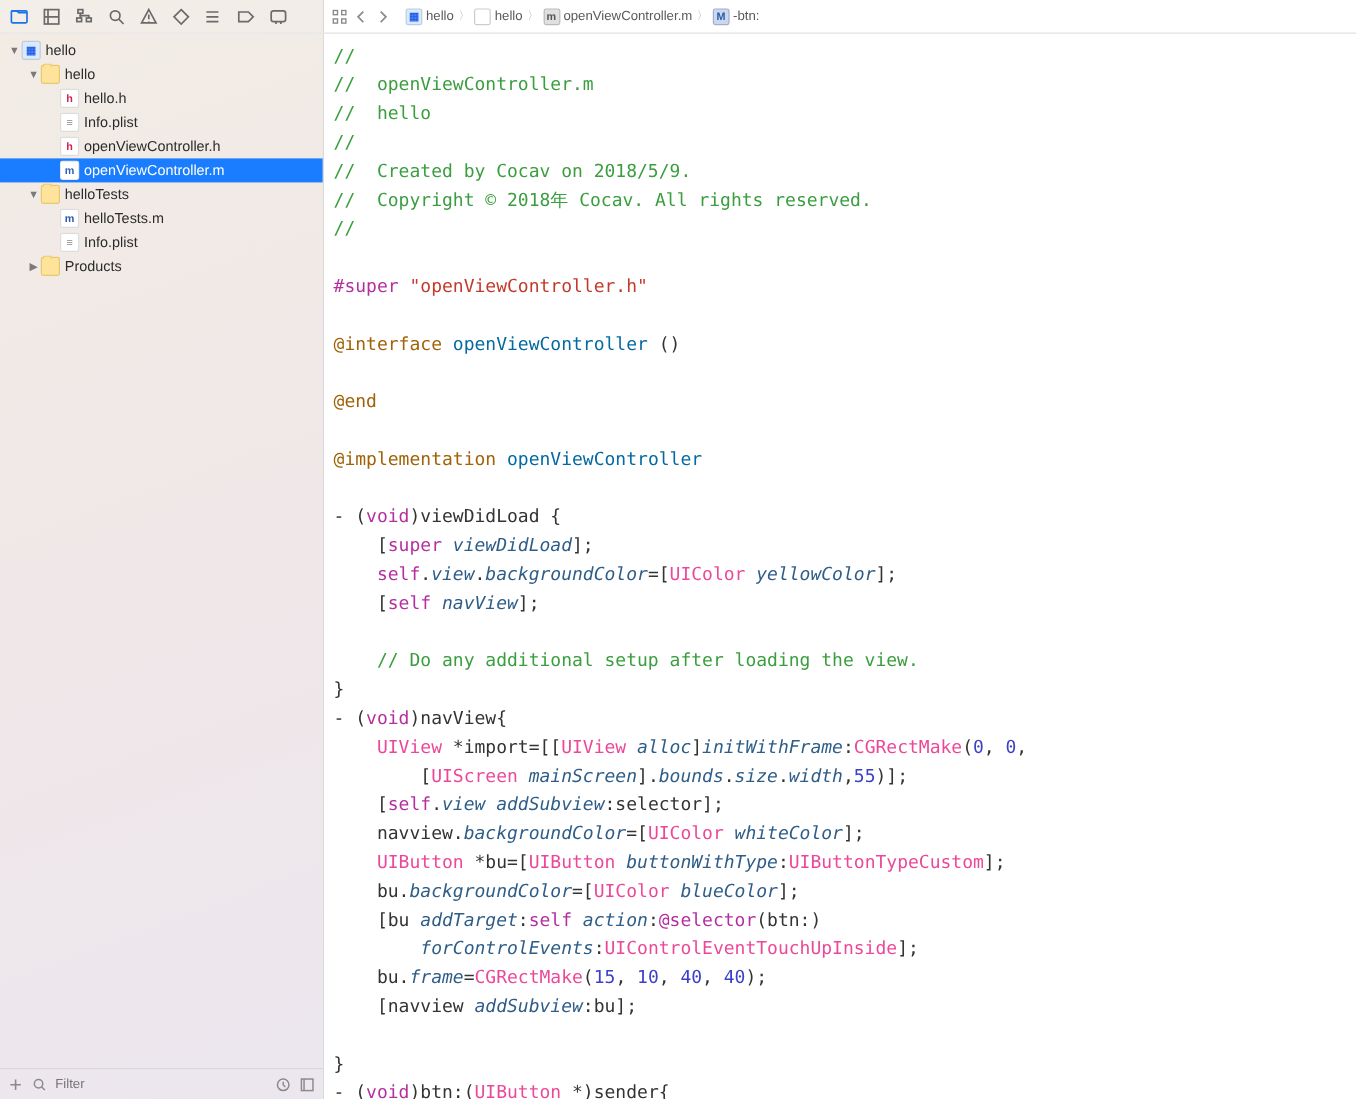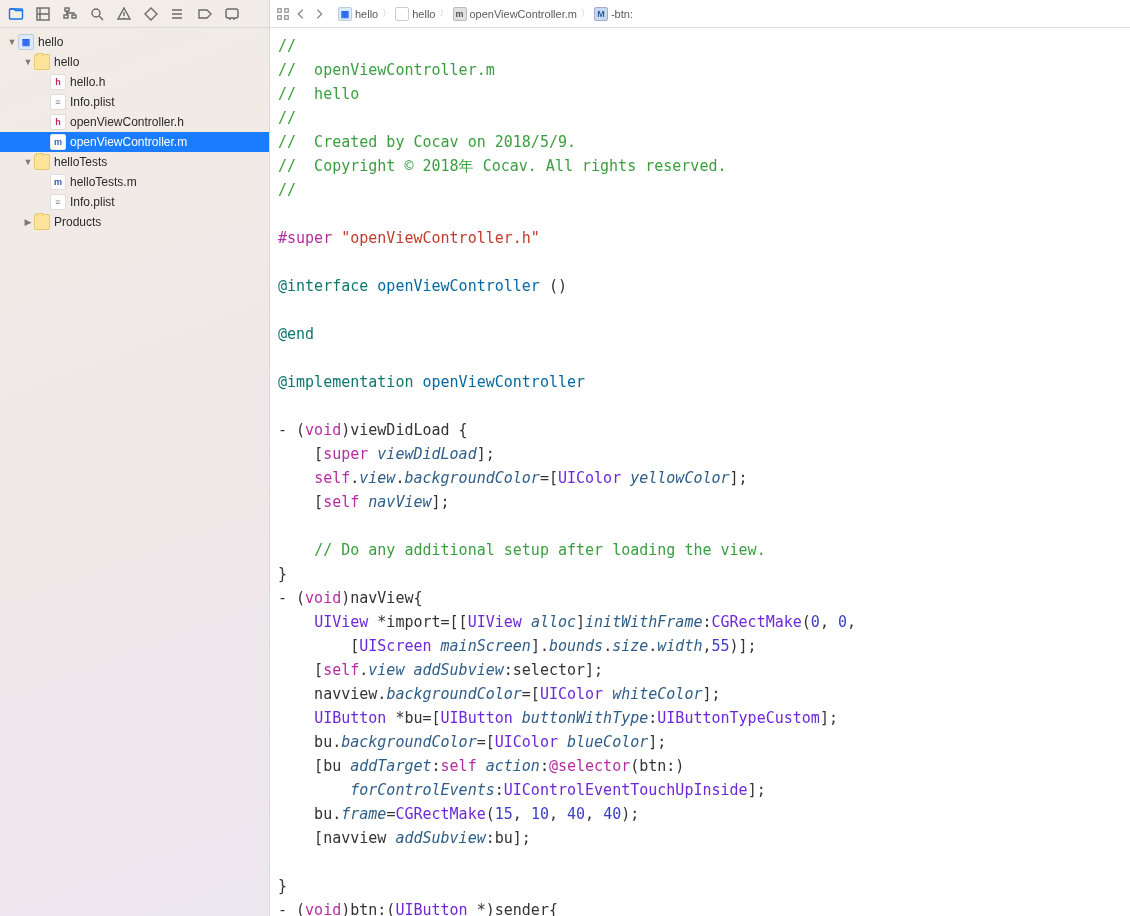--- a/index.html
+++ b/index.html
@@ -66,25 +66,25 @@
 .row.selected .ficon{filter:brightness(1.05);}
 .filterbar{height:26px;border-top:1px solid #d9d9d9;display:flex;align-items:center;gap:6px;padding:0 6px;color:#8a8a8a;}
 .filterbar input{flex:1;border:none;background:transparent;outline:none;font-size:11px;color:#555;}
 .filterbar .mini svg{width:14px;height:14px;display:block;color:#8a8a8a;}
 .editor{flex:1;display:flex;overflow:hidden;font-family:"SF Mono",Menlo,Monaco,Consolas,monospace;font-size:15px;line-height:24px;}
 .gutter{width:50px;text-align:right;padding:6px 8px 6px 0;color:#b8b8b8;background:#fff;user-select:none;}
 .code{flex:1;padding:6px 0 6px 8px;white-space:pre;overflow:auto;color:#333;}
 .c-comm{color:#3a9e3f;}
 .c-kw{color:#b52ea0;}
 .c-str{color:#c23a2b;}
-.c-type{color:#6d28d9;}
+.c-type{color:#ec4899;}
 .c-name{color:#0369a1;}
 .c-msg{color:#2e5d87;font-style:italic;}
 .c-num{color:#3c40c6;}
-.c-at{color:#0f766e;}
+.c-at{color:#a16207;}
 </style>
 </head>
 <body>
 
 <div class="top">
   <div class="nav-toolbar">
     <span class="ticon active">
         <svg viewBox="0 0 16 16" fill="none" stroke="currentColor" stroke-width="1.4">
           <rect x="1.5" y="3" width="13" height="10" rx="1"></rect>
           <path d="M1.5 3 L6 3 L7.5 4.5 L14.5 4.5"></path>
@@ -239,20 +239,46 @@
           <span class="ficon plist">≡</span>
           <span>Info.plist</span>
         </div>
         <div class="row">
           <span class="spacer" style="width: 22px;"></span>
           <span class="disc">▶</span>
           <span class="ficon folder"></span>
           <span>Products</span>
         </div>
       </div>
+    <div class="filterbar">
+      <span class="mini">
+          <svg viewBox="0 0 16 16" fill="none" stroke="currentColor" stroke-width="1.5">
+            <path d="M8 3 V13 M3 8 H13"></path>
+          </svg>
+        </span>
+      <span class="mini">
+          <svg viewBox="0 0 16 16" fill="none" stroke="currentColor" stroke-width="1.4">
+            <circle cx="7" cy="7" r="4"></circle>
+            <path d="M10 10 L13 13"></path>
+          </svg>
+        </span>
+      <input placeholder="Filter" style="">
+      <span class="mini">
+          <svg viewBox="0 0 16 16" fill="none" stroke="currentColor" stroke-width="1.4">
+            <circle cx="8" cy="8" r="5.5"></circle>
+            <path d="M8 5 V8 L10 10"></path>
+          </svg>
+        </span>
+      <span class="mini">
+          <svg viewBox="0 0 16 16" fill="none" stroke="currentColor" stroke-width="1.4">
+            <rect x="2.5" y="2.5" width="11" height="11"></rect>
+            <path d="M5 2.5 V13.5"></path>
+          </svg>
+        </span>
+    </div>
   </div>
   <div class="editor">
     <div class="code" id="code"><span class="c-comm">//</span>
 <span class="c-comm">//  openViewController.m</span>
 <span class="c-comm">//  hello</span>
 <span class="c-comm">//</span>
 <span class="c-comm">//  Created by Cocav on 2018/5/9.</span>
 <span class="c-comm">//  Copyright © 2018年 Cocav. All rights reserved.</span>
 <span class="c-comm">//</span>
 <span></span>

